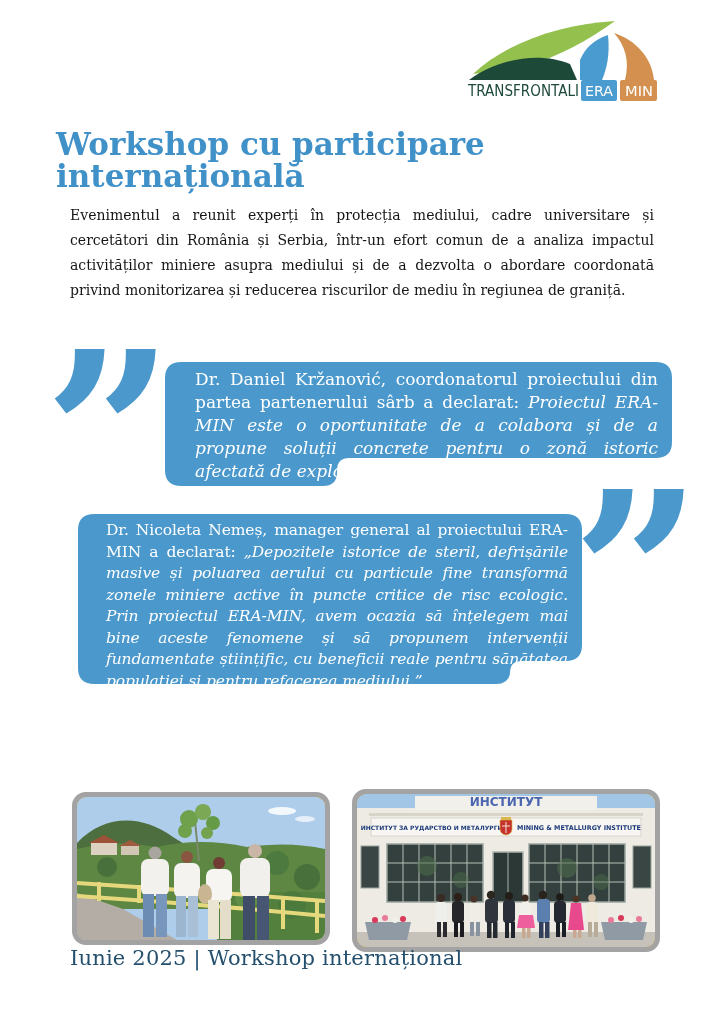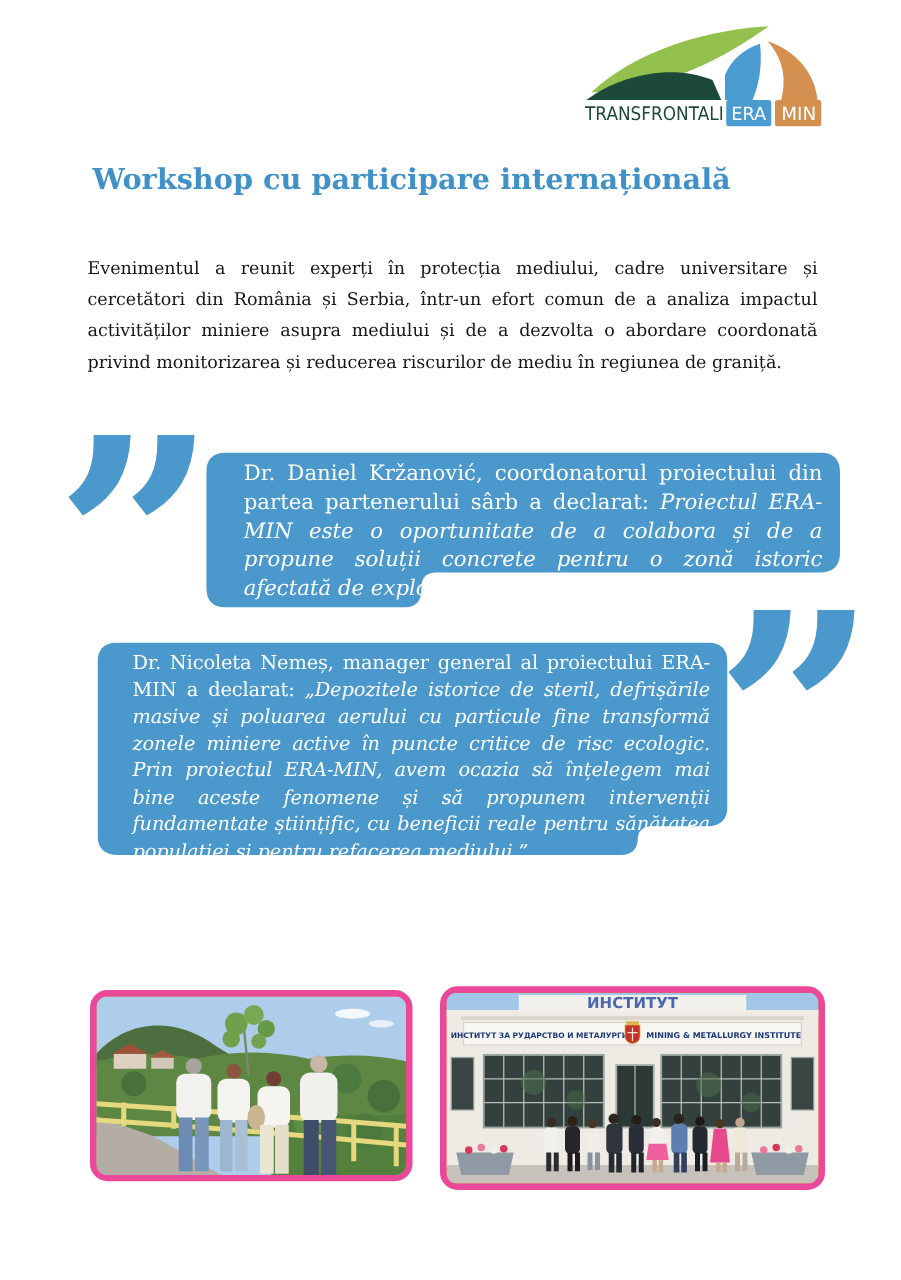--- a/index.html
+++ b/index.html
@@ -5,22 +5,22 @@
   html,body{margin:0;padding:0;background:#e9e9e9;}
   .page{
     position:relative;width:721px;height:1024px;margin:0 auto;
     background:#ffffff;overflow:hidden;
     font-family:"DejaVu Serif","Liberation Serif",serif;
   }
   
   .logo{position:absolute;top:14px;right:54px;width:200px;height:95px;text-align:center;}
   
   .title{
-    position:absolute;left:74px;top:128px;width:596px;margin:0;
-    font-size:23px;line-height:32px;font-weight:bold;color:#4191c9;
+    position:absolute;left:56px;top:128px;width:596px;margin:0;
+    font-size:31px;line-height:32px;font-weight:bold;color:#4191c9;
   }
   .title span{display:block;}
   
   .para{
     position:absolute;left:70px;width:584px;margin:0;
     font-size:14px;line-height:25px;color:#161616;text-align:justify;
   }
   #para1{top:203px;}
   #para2{top:682px;}
   
@@ -37,22 +37,22 @@
   
   .bigquote{
     position:absolute;color:#4a98cc;font-weight:bold;
     font-size:225px;line-height:1;font-family:"DejaVu Serif",serif;
     pointer-events:none;user-select:none;
   }
   #bq1{left:44px;top:322px;}
   #bq2{left:572px;top:462px;}
   
   .photo{
-    position:absolute;box-sizing:border-box;border:5px solid #ec4899;
-    border-radius:14px;overflow:hidden;background:#ef4444;margin:0;
+    position:absolute;box-sizing:border-box;border:5px solid #a3a3a3;
+    border-radius:14px;overflow:hidden;background:#eab308;margin:0;
   }
   #photo1{left:72px;top:792px;width:258px;height:153px;}
   #photo2{left:352px;top:789px;width:308px;height:163px;}
   .photo svg{display:block;width:100%;height:100%;}
   
   .caption{
     position:absolute;left:70px;top:946px;
     font-size:21px;color:#24506e;letter-spacing:0.2px;
   }
 </style>
@@ -262,14 +262,15 @@
           <circle cx="46" cy="125" r="3" fill="#d8385a"></circle>
         <path d="M244,128 L290,128 L286,146 L248,146 Z" fill="#8f9aa4"></path>
         <circle cx="254" cy="126" r="3" fill="#e87a9a"></circle>
           <circle cx="264" cy="124" r="3" fill="#d8385a"></circle>
         <circle cx="274" cy="126" r="3" fill="#f0f0e8"></circle>
           <circle cx="282" cy="125" r="3" fill="#e87a9a"></circle>
       </g>
     </svg>
   </figure>
 
+  <div class="caption">Iunie 2025 | Workshop internațional</div>
 
 </div>
 
 </body></html>

